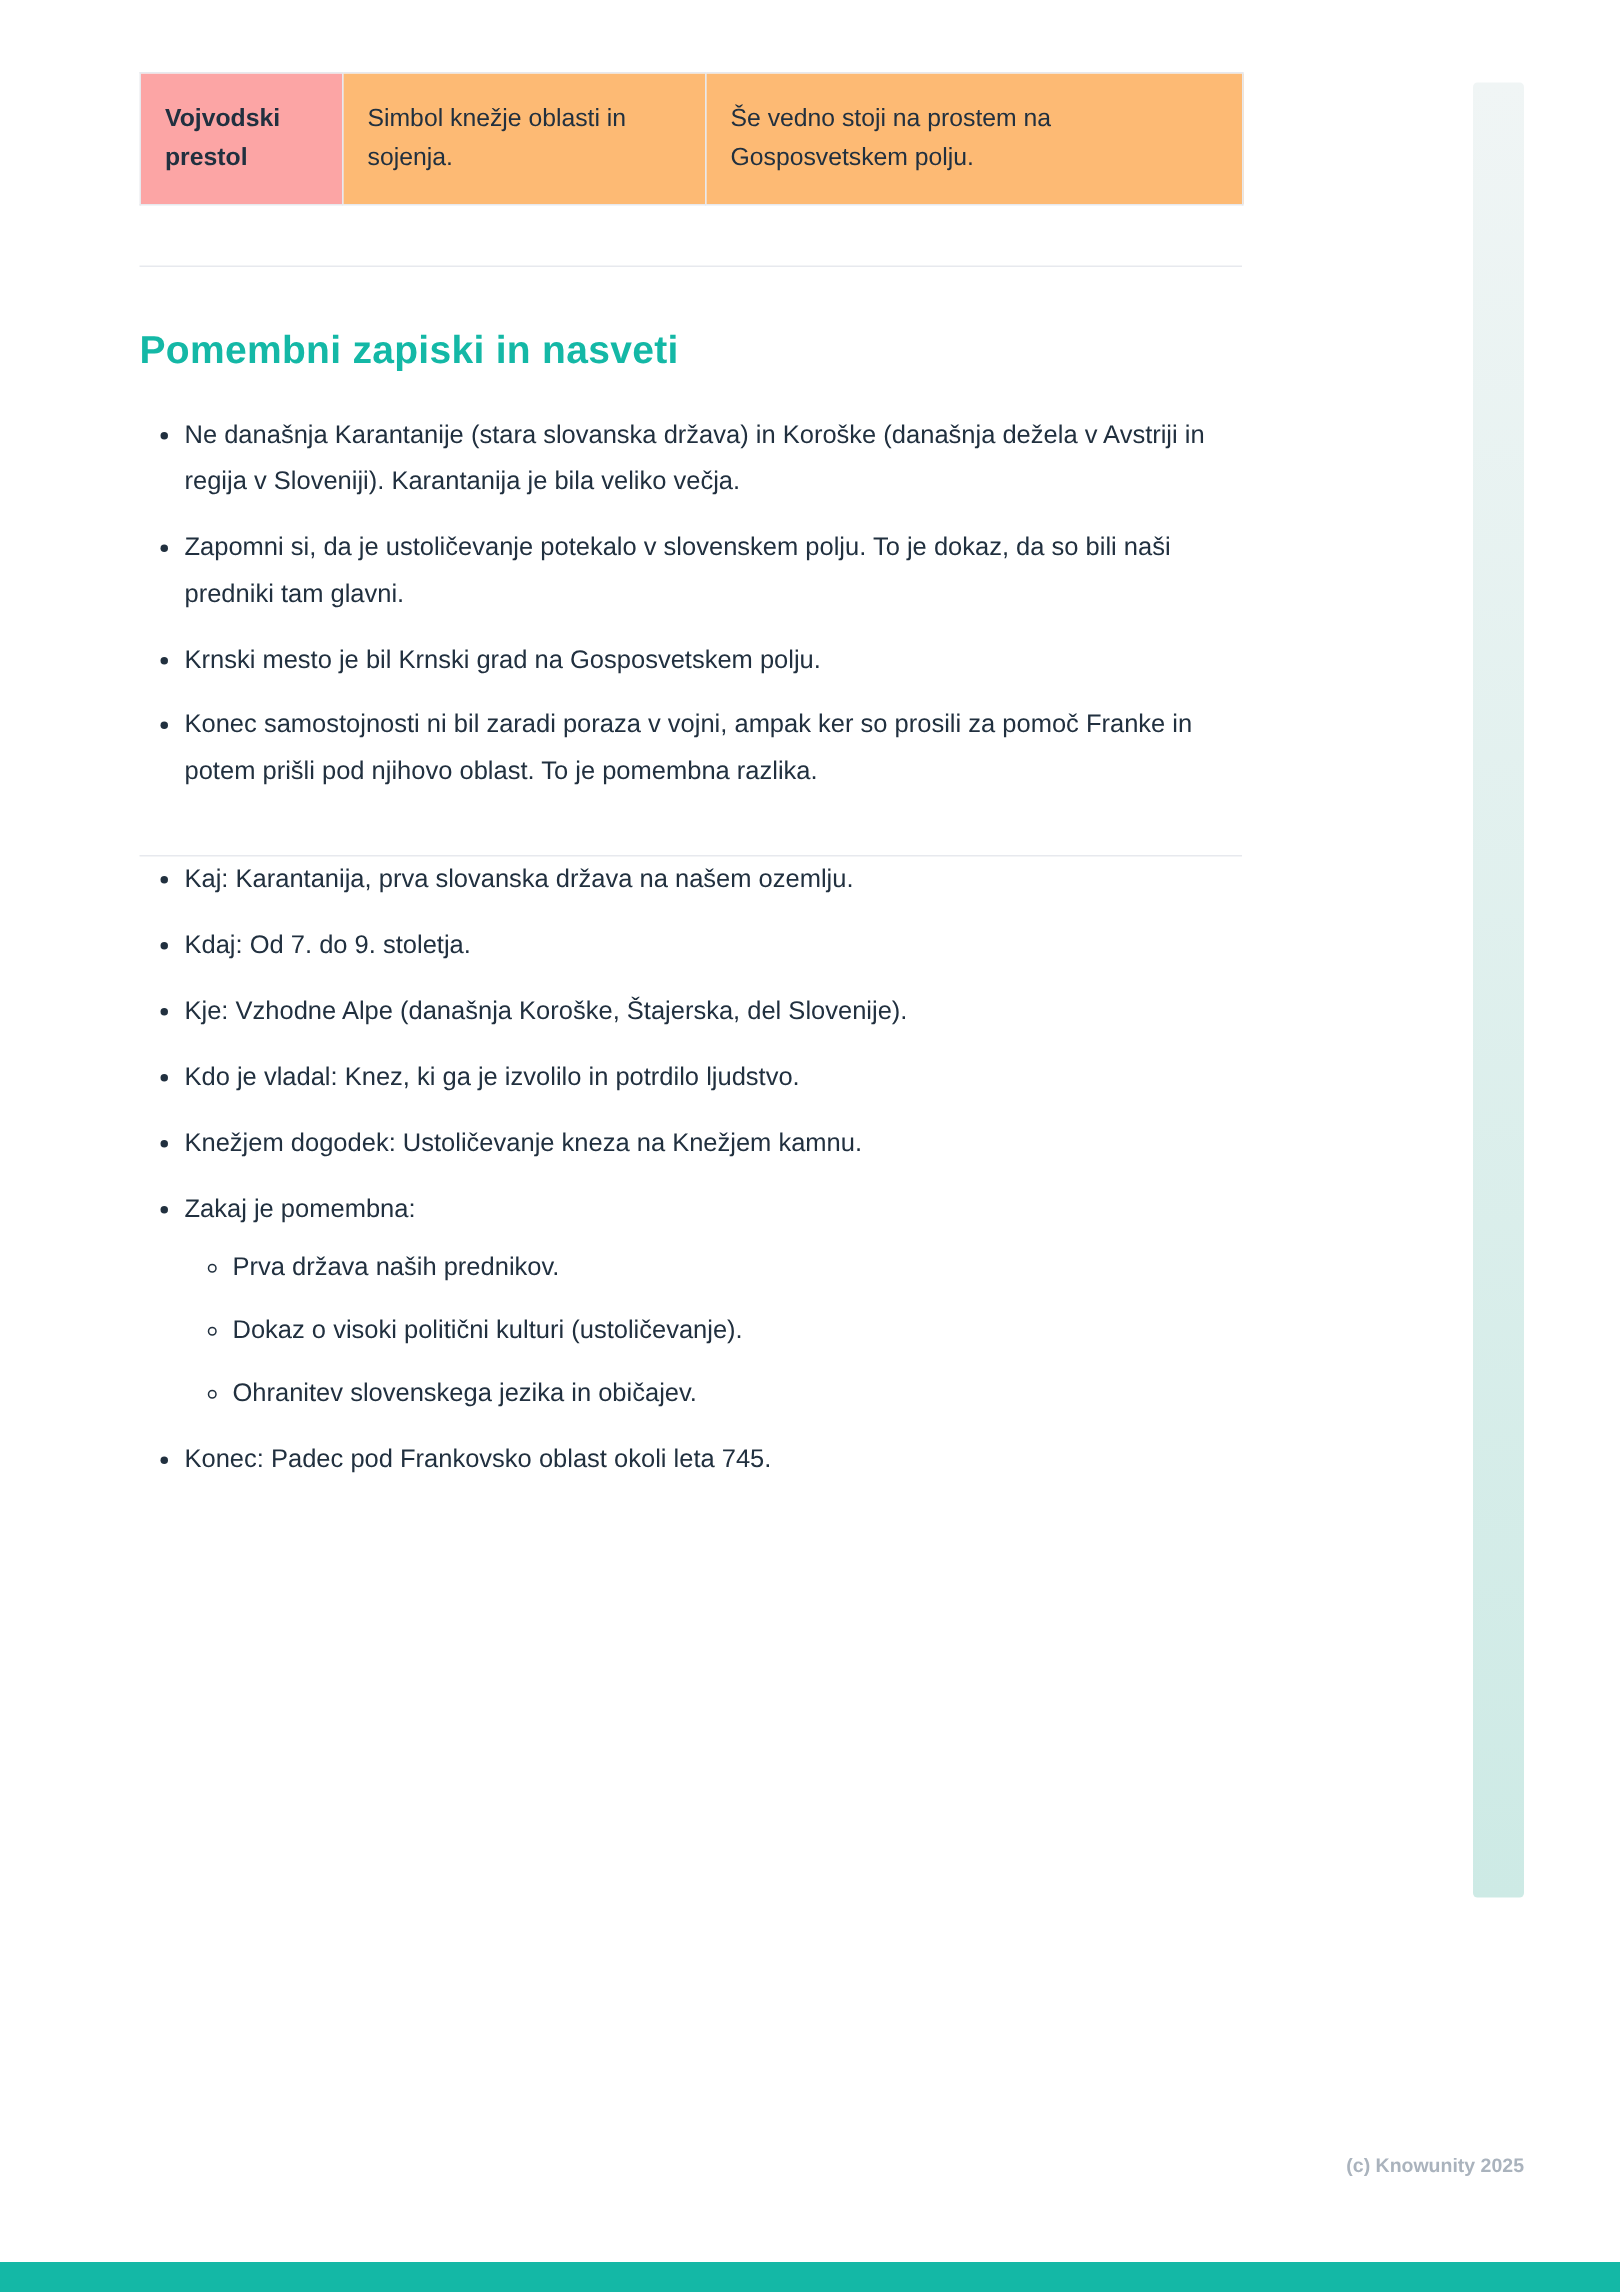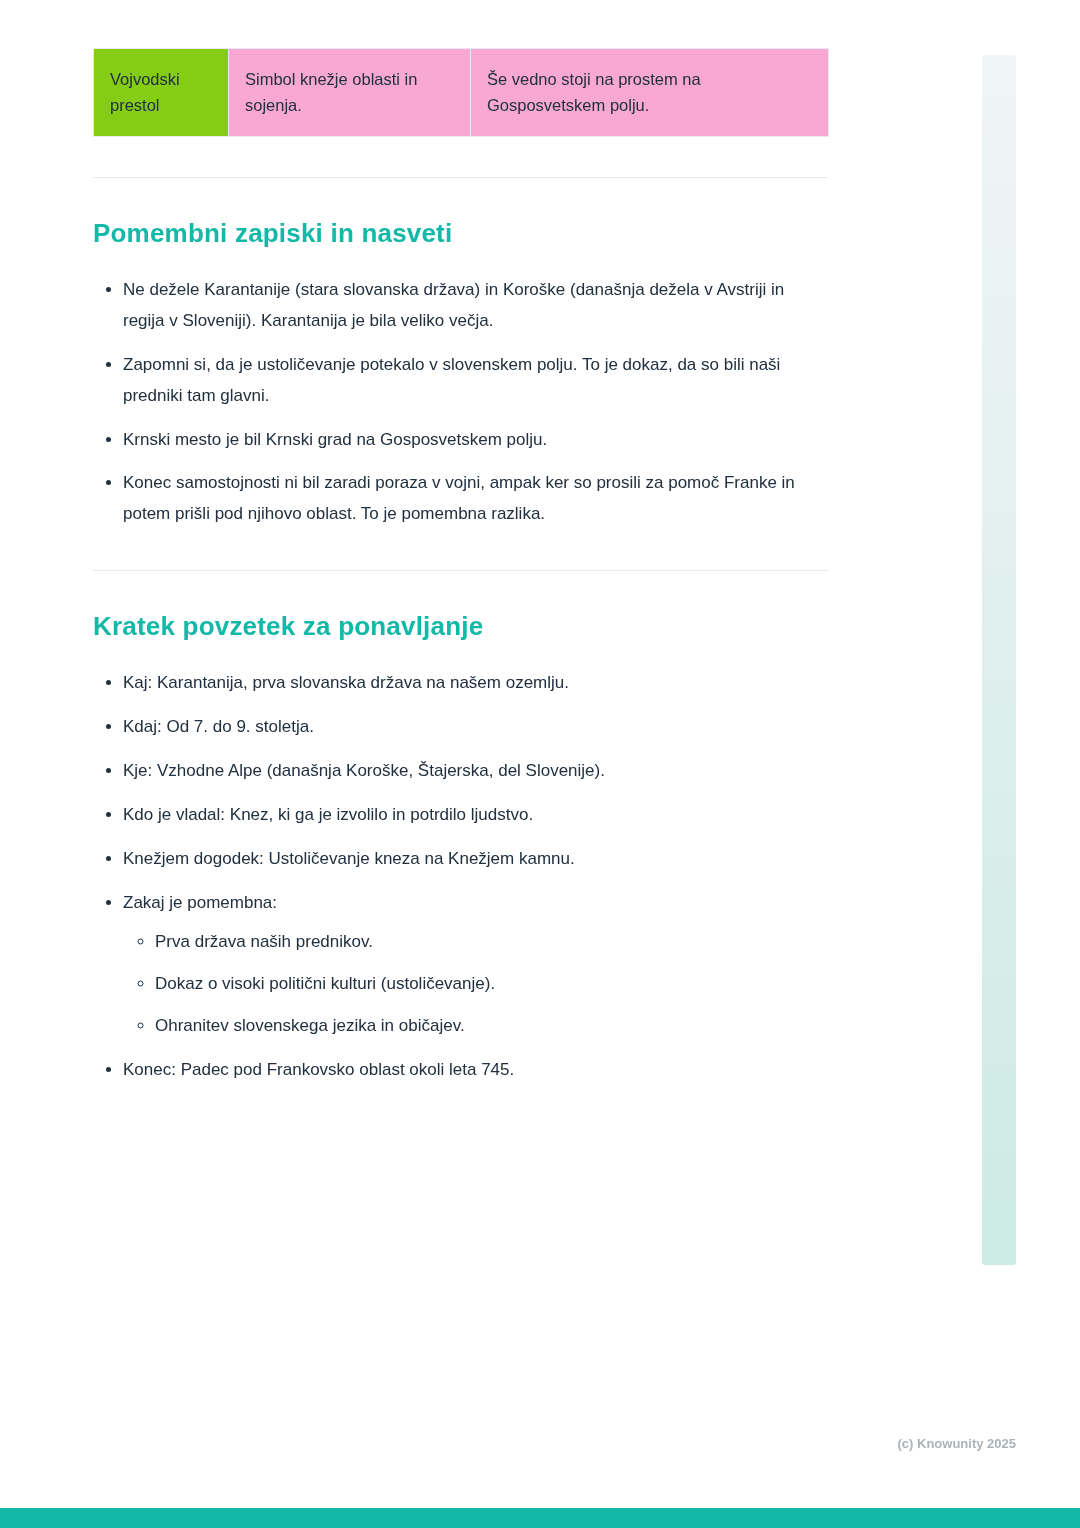--- a/index.html
+++ b/index.html
@@ -27,26 +27,26 @@
     width: 100%;
     table-layout: fixed;
     font-size: 16.5px;
     color: var(--text, #21303f);
   }
   table.symbols td {
     border: 1px solid var(--border, #e7e9ee);
     padding: 17px 16px;
     vertical-align: middle;
     line-height: 1.6;
-    background: #f9a8d4;
+    background: #fdba74;
     word-wrap: break-word;
   }
   table.symbols td.term {
-    font-weight: normal;
-    background: #84cc16;
+    font-weight: bold;
+    background: #fca5a5;
   }
   .divider {
     border: none;
     border-top: 1px solid var(--border, #e7e9ee);
     margin: 40px 0 0 0;
   }
   .section-heading {
     margin: 40px 0 26px 0;
     font-size: 26px;
     font-weight: bold;
@@ -115,29 +115,28 @@
           <td class="note">Še vedno stoji na prostem na Gosposvetskem polju.</td>
         </tr>
       </tbody>
     </table>
 
     <div id="sections">
         <hr class="divider">
         <section>
           <h2 class="section-heading">Pomembni zapiski in nasveti</h2>
           <ul class="bullets">
-            <li><span>Ne dežele </span><strong>Karantanije</strong><span> (stara slovanska država) in </span><strong>Koroške</strong><span> (današnja dežela v Avstriji in regija v Sloveniji). Karantanija je bila veliko večja.</span></li>
+            <li><span>Ne današnja </span><strong>Karantanije</strong><span> (stara slovanska država) in </span><strong>Koroške</strong><span> (današnja dežela v Avstriji in regija v Sloveniji). Karantanija je bila veliko večja.</span></li>
             <li><span>Zapomni si, da je ustoličevanje potekalo v </span><strong>slovenskem polju</strong><span>. To je dokaz, da so bili naši predniki tam glavni.</span></li>
             <li><span>Krnski mesto je bil </span><strong>Krnski grad</strong><span> na </span><strong>Gosposvetskem polju</strong><span>.</span></li>
             <li><span>Konec samostojnosti ni bil zaradi poraza v vojni, ampak ker so prosili za pomoč Franke in potem prišli pod njihovo oblast. To je pomembna razlika.</span></li>
           </ul>
         </section>
         <hr class="divider">
         <section>
-          <h2 class="section-heading">Kratek povzetek za ponavljanje</h2>
           <ul class="bullets">
             <li><strong>Kaj:</strong><span> Karantanija, prva slovanska država na našem ozemlju.</span></li>
             <li><strong>Kdaj:</strong><span> Od 7. do 9. stoletja.</span></li>
             <li><strong>Kje:</strong><span> Vzhodne Alpe (današnja Koroške, Štajerska, del Slovenije).</span></li>
             <li><strong>Kdo je vladal:</strong><span> Knez, ki ga je izvolilo in potrdilo ljudstvo.</span></li>
             <li><strong>Knežjem dogodek:</strong><span> Ustoličevanje kneza na Knežjem kamnu.</span></li>
             <li><strong>Zakaj je pomembna:</strong><ul class="sub-bullets">
                 <li><span>Prva država naših prednikov.</span></li>
                 <li><span>Dokaz o visoki politični kulturi (ustoličevanje).</span></li>
                 <li><span>Ohranitev slovenskega jezika in običajev.</span></li>

